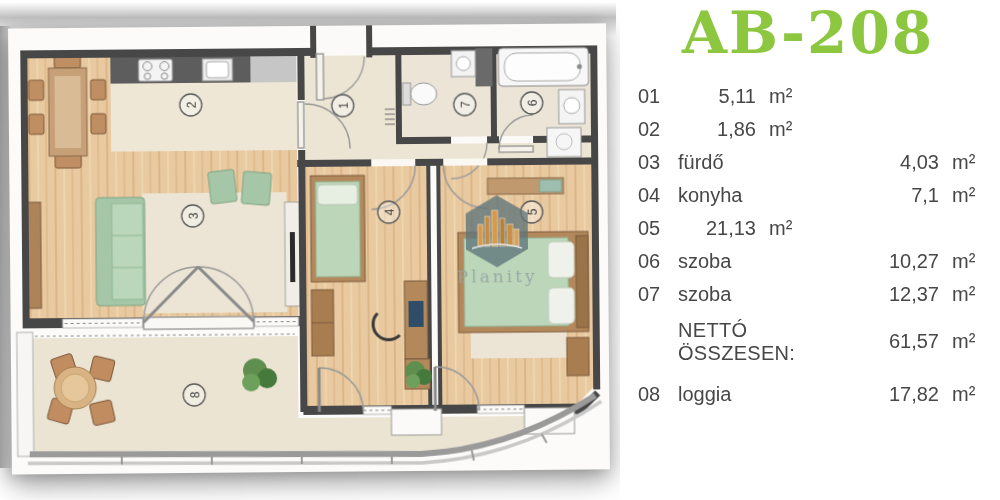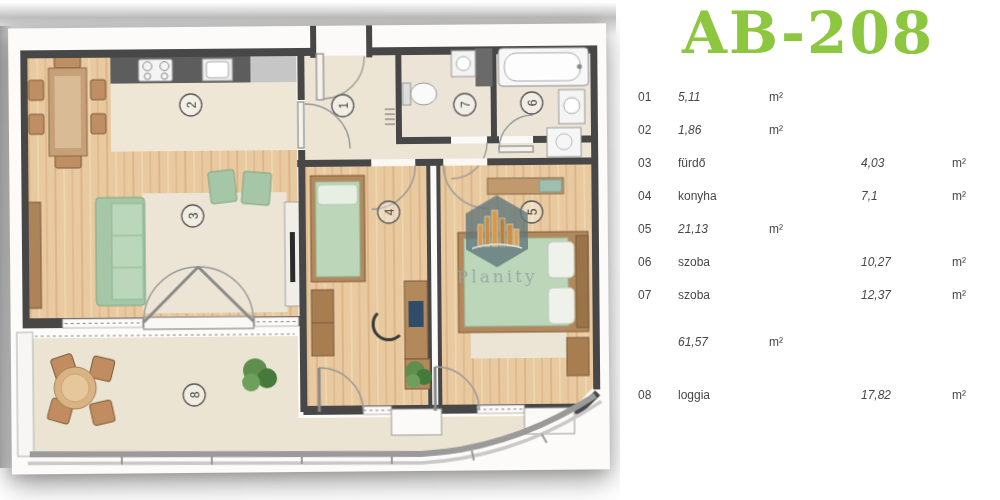--- a/index.html
+++ b/index.html
@@ -6,25 +6,25 @@
   #stage{position:relative;width:1000px;height:500px;overflow:hidden;
          background:#ffffff;font-family:"Liberation Sans",sans-serif;}
   
   #plan-wrap{position:absolute;left:0;top:0;width:620px;height:500px;}
   #plan-wrap svg{display:block;}
   
   .panel{position:absolute;left:622px;top:0;width:378px;height:458px;background:#ffffff;}
   .title{font-family:"DejaVu Serif","Liberation Serif",serif;font-weight:700;
          font-size:58px;line-height:74px;text-align:center;letter-spacing:2px;
          margin-top:-4px;padding-right:6px;}
-  .rows{margin-top:10px;font-size:12px;color:#474747;}
+  .rows{margin-top:10px;font-size:20px;color:#474747;}
   .row{display:flex;align-items:center;height:33px;padding-left:16px;padding-right:14px;}
   .row .num{width:40px;flex:0 0 40px;}
   .row .name{flex:1;}
-  .row .area{width:78px;flex:0 0 78px;text-align:left;font-style:italic;}
+  .row .area{width:78px;flex:0 0 78px;text-align:right;}
   .row .unit{width:34px;flex:0 0 34px;padding-left:13px;}
   .row.total{margin-top:14px;}
   .row.total .name{letter-spacing:0.3px;}
   .row.extra{margin-top:20px;}
 </style>
 </head>
 <body>
 
 <div id="stage">
 
@@ -351,20 +351,21 @@
       </div>
       <div class="row">
         <span class="num">07</span>
         <span class="name">szoba</span>
         <span class="area">12,37</span>
         <span class="unit">m²</span>
       </div>
 
       <div class="row total">
         <span class="num"></span>
+        <span class="name">NETTÓ ÖSSZESEN:</span>
         <span class="area">61,57</span>
         <span class="unit">m²</span>
       </div>
 
       <div class="row extra">
         <span class="num">08</span>
         <span class="name">loggia</span>
         <span class="area">17,82</span>
         <span class="unit">m²</span>
       </div>

